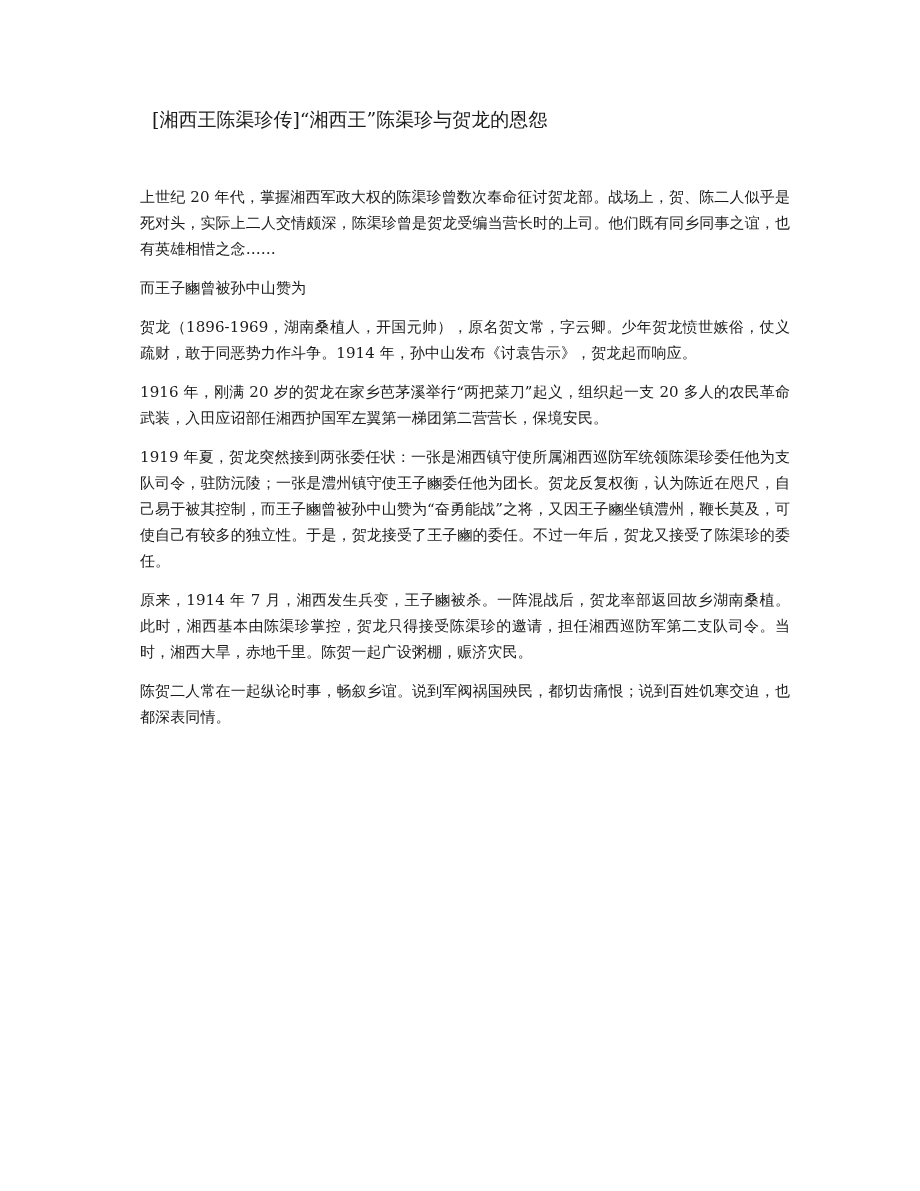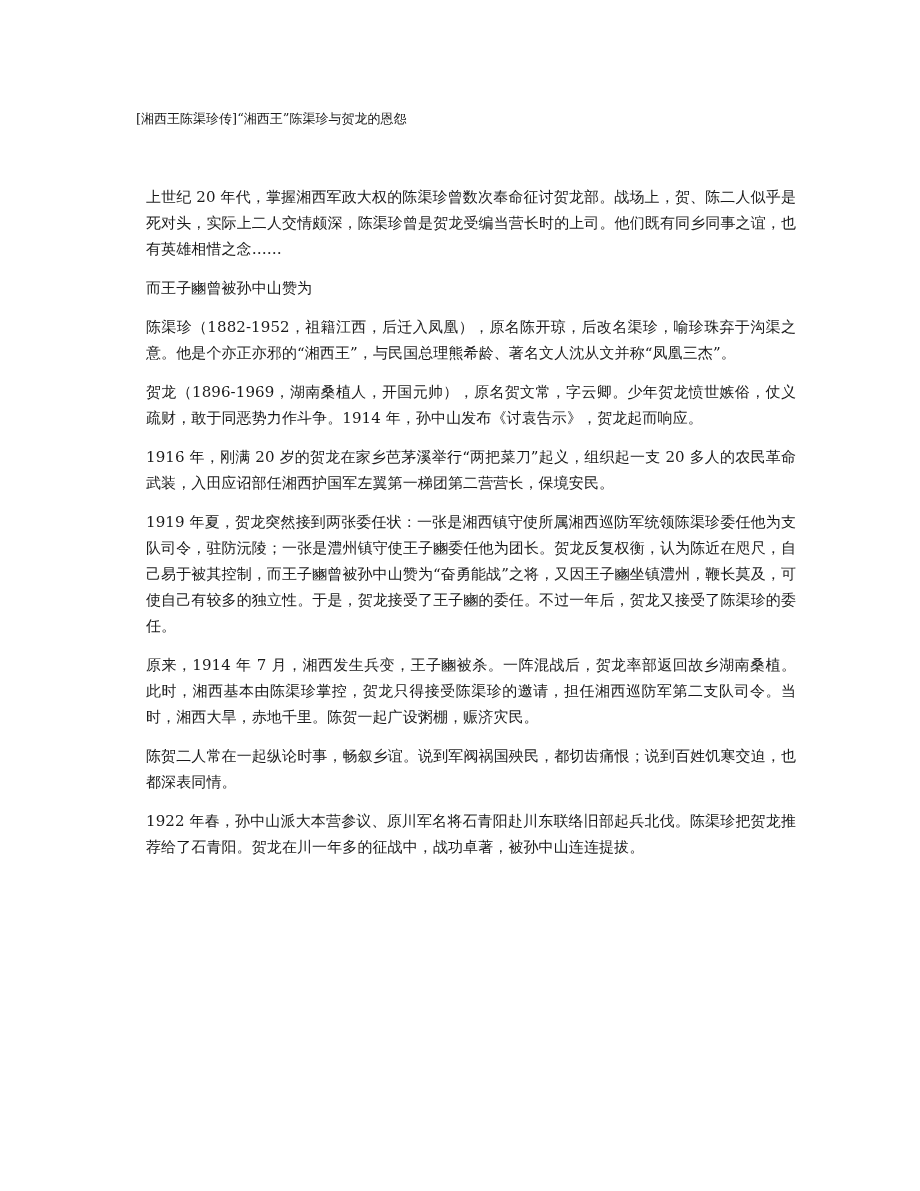--- a/index.html
+++ b/index.html
@@ -17,31 +17,31 @@
     }
     .page {
       position: absolute;
       left: 136px;
       top: 0;
       width: 650px;
     }
     .title {
       position: absolute;
       top: 108px;
-      left: 0;
-      font-size: 13px;
+      left: 16px;
+      font-size: 19px;
       line-height: 22px;
       white-space: nowrap;
       margin: 0;
       font-weight: normal;
     }
     .body {
       position: absolute;
       top: 184px;
-      left: 10px;
+      left: 4px;
       width: 650px;
     }
     .para {
       font-size: 15px;
       line-height: 26px;
       margin: 0 0 13px 0;
       text-align: justify;
       letter-spacing: 0.1px;
     }
     .para.subhead {
@@ -50,21 +50,19 @@
   </style>
 </head>
 <body>
 
 <div class="page">
   <h1 class="title">[湘西王陈渠珍传]“湘西王”陈渠珍与贺龙的恩怨</h1>
 
   <div class="body">
     <p class="para">上世纪 20 年代，掌握湘西军政大权的陈渠珍曾数次奉命征讨贺龙部。战场上，贺、陈二人似乎是死对头，实际上二人交情颇深，陈渠珍曾是贺龙受编当营长时的上司。他们既有同乡同事之谊，也有英雄相惜之念……</p>
     <p class="para subhead">而王子豳曾被孙中山赞为</p>
-    <p class="para">陈渠珍（1882-1952，祖籍江西，后迁入凤凰），原名陈开琼，后改名渠珍，喻珍珠弃于沟渠之意。他是个亦正亦邪的“湘西王”，与民国总理熊希龄、著名文人沈从文并称“凤凰三杰”。</p>
     <p class="para">贺龙（1896-1969，湖南桑植人，开国元帅），原名贺文常，字云卿。少年贺龙愤世嫉俗，仗义疏财，敢于同恶势力作斗争。1914 年，孙中山发布《讨袁告示》，贺龙起而响应。</p>
     <p class="para">1916 年，刚满 20 岁的贺龙在家乡芭茅溪举行“两把菜刀”起义，组织起一支 20 多人的农民革命武装，入田应诏部任湘西护国军左翼第一梯团第二营营长，保境安民。</p>
     <p class="para">1919 年夏，贺龙突然接到两张委任状：一张是湘西镇守使所属湘西巡防军统领陈渠珍委任他为支队司令，驻防沅陵；一张是澧州镇守使王子豳委任他为团长。贺龙反复权衡，认为陈近在咫尺，自己易于被其控制，而王子豳曾被孙中山赞为“奋勇能战”之将，又因王子豳坐镇澧州，鞭长莫及，可使自己有较多的独立性。于是，贺龙接受了王子豳的委任。不过一年后，贺龙又接受了陈渠珍的委任。</p>
     <p class="para">原来，1914 年 7 月，湘西发生兵变，王子豳被杀。一阵混战后，贺龙率部返回故乡湖南桑植。此时，湘西基本由陈渠珍掌控，贺龙只得接受陈渠珍的邀请，担任湘西巡防军第二支队司令。当时，湘西大旱，赤地千里。陈贺一起广设粥棚，赈济灾民。</p>
     <p class="para">陈贺二人常在一起纵论时事，畅叙乡谊。说到军阀祸国殃民，都切齿痛恨；说到百姓饥寒交迫，也都深表同情。</p>
-    <p class="para">1922 年春，孙中山派大本营参议、原川军名将石青阳赴川东联络旧部起兵北伐。陈渠珍把贺龙推荐给了石青阳。贺龙在川一年多的征战中，战功卓著，被孙中山连连提拔。</p>
   </div>
 </div>
 
 </body></html>

